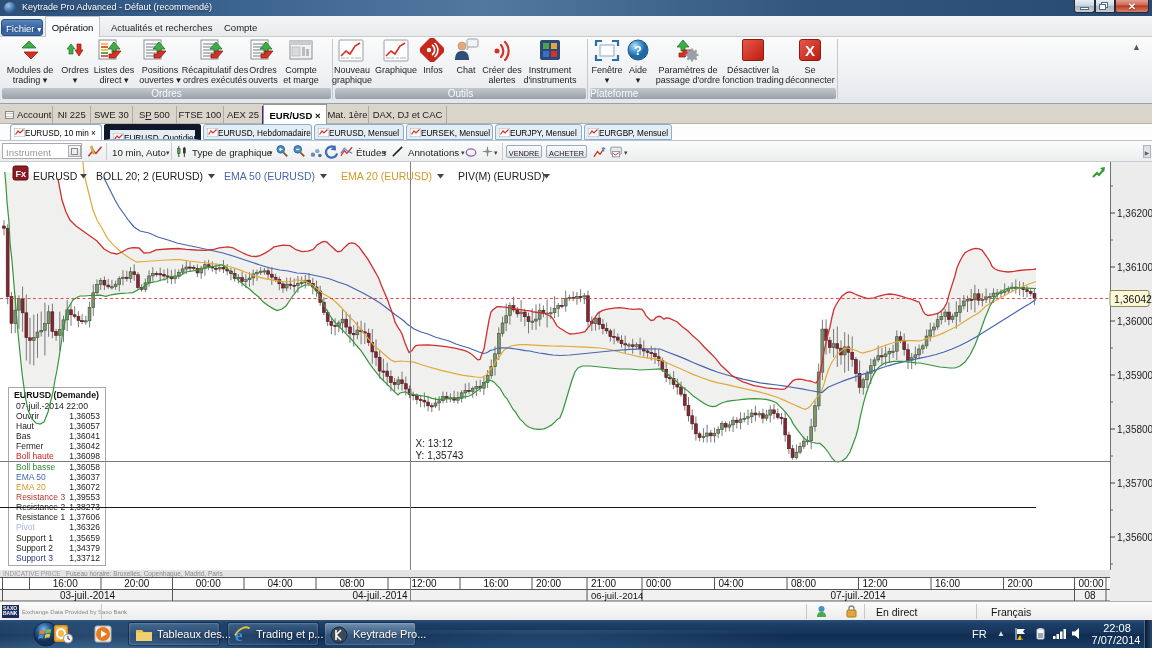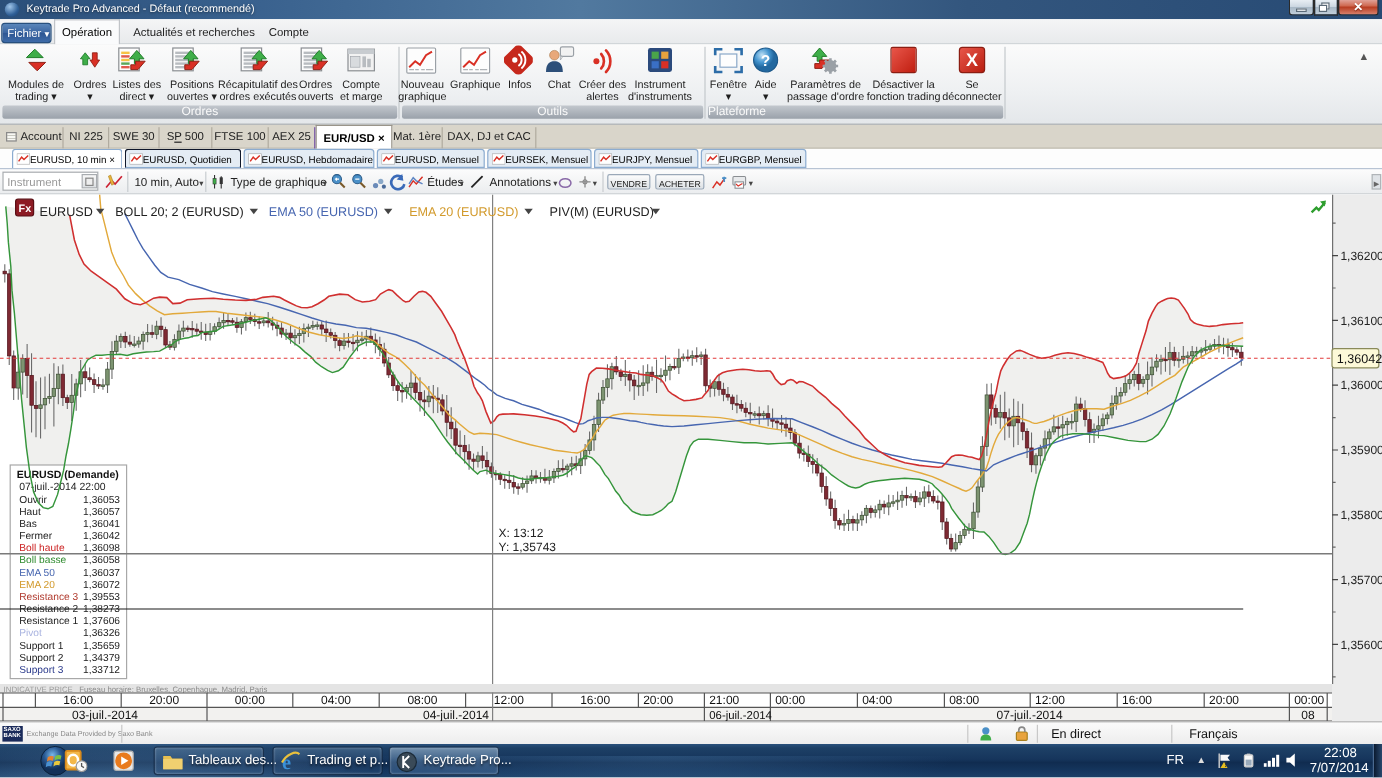--- a/index.html
+++ b/index.html
@@ -180,21 +180,21 @@
     <div class="abs" style="left:224px;top:2px;width:39px;height:18px;font-size:9.5px;color:#222;text-align:center;padding-top:3px;border-right:1px solid #4c1d95">AEX 25</div>
     <div class="abs" style="left:263px;top:0;width:64px;height:20px;background:#fff;border:1px solid #9a958a;border-bottom:none;font-size:9.5px;font-weight:bold;text-align:center;padding-top:5px">EUR/USD ×</div>
     <div class="abs" style="left:327px;top:2px;width:42px;height:18px;font-size:9.5px;color:#222;text-align:center;padding-top:3px;border-right:1px solid #b0ab9f">Mat. 1ère</div>
     <div class="abs" style="left:369px;top:2px;width:78px;height:18px;font-size:9.5px;color:#222;text-align:center;padding-top:3px;border-right:1px solid #b0ab9f">DAX, DJ et CAC</div>
   </div>
 <div class="abs" style="left:0;top:124px;width:1152px;height:16px;background:#fdfdfd">
     <div class="abs" style="left:10px;top:0;width:92px;height:16px;background:#fff;border:1px solid #8cacd0;border-bottom:none;border-radius:3px 3px 0 0;font-size:8.2px;font-weight:normal;padding:3.5px 0 0 14px;white-space:nowrap;overflow:hidden"><svg class="abs" style="left:3px;top:3px" width="11" height="9" viewBox="0 0 11 9">
         <rect x="0" y="0" width="11" height="9" fill="#fff" stroke="#999" stroke-width="0.8"></rect>
         <path d="M1.5 6.5 L4 3 L6 5 L9.5 1.5" stroke="#d93025" stroke-width="1.2" fill="none"></path>
       </svg>EURUSD, 10 min ×</div>
-    <div class="abs" style="left:104px;top:0;width:97px;height:16px;background:#e4ecf4;border:1px solid #0f172a;border-bottom:1px solid #8cacd0;border-radius:3px 3px 0 0;font-size:8.2px;font-weight:normal;padding:3.5px 0 0 14px;white-space:nowrap;overflow:hidden"><svg class="abs" style="left:3px;top:3px" width="11" height="9" viewBox="0 0 11 9">
+    <div class="abs" style="left:104px;top:0;width:97px;height:16px;background:#e4ecf4;border:6px solid #0f172a;border-bottom:1px solid #8cacd0;border-radius:3px 3px 0 0;font-size:8.2px;font-weight:normal;padding:3.5px 0 0 14px;white-space:nowrap;overflow:hidden"><svg class="abs" style="left:3px;top:3px" width="11" height="9" viewBox="0 0 11 9">
         <rect x="0" y="0" width="11" height="9" fill="#fff" stroke="#999" stroke-width="0.8"></rect>
         <path d="M1.5 6.5 L4 3 L6 5 L9.5 1.5" stroke="#d93025" stroke-width="1.2" fill="none"></path>
       </svg>EURUSD, Quotidien</div>
     <div class="abs" style="left:203px;top:0;width:109px;height:16px;background:#e4ecf4;border:1px solid #8cacd0;border-bottom:1px solid #8cacd0;border-radius:3px 3px 0 0;font-size:8.2px;font-weight:normal;padding:3.5px 0 0 14px;white-space:nowrap;overflow:hidden"><svg class="abs" style="left:3px;top:3px" width="11" height="9" viewBox="0 0 11 9">
         <rect x="0" y="0" width="11" height="9" fill="#fff" stroke="#999" stroke-width="0.8"></rect>
         <path d="M1.5 6.5 L4 3 L6 5 L9.5 1.5" stroke="#d93025" stroke-width="1.2" fill="none"></path>
       </svg>EURUSD, Hebdomadaire</div>
     <div class="abs" style="left:314px;top:0;width:90px;height:16px;background:#e4ecf4;border:1px solid #8cacd0;border-bottom:1px solid #8cacd0;border-radius:3px 3px 0 0;font-size:8.2px;font-weight:normal;padding:3.5px 0 0 14px;white-space:nowrap;overflow:hidden"><svg class="abs" style="left:3px;top:3px" width="11" height="9" viewBox="0 0 11 9">
         <rect x="0" y="0" width="11" height="9" fill="#fff" stroke="#999" stroke-width="0.8"></rect>
         <path d="M1.5 6.5 L4 3 L6 5 L9.5 1.5" stroke="#d93025" stroke-width="1.2" fill="none"></path>

